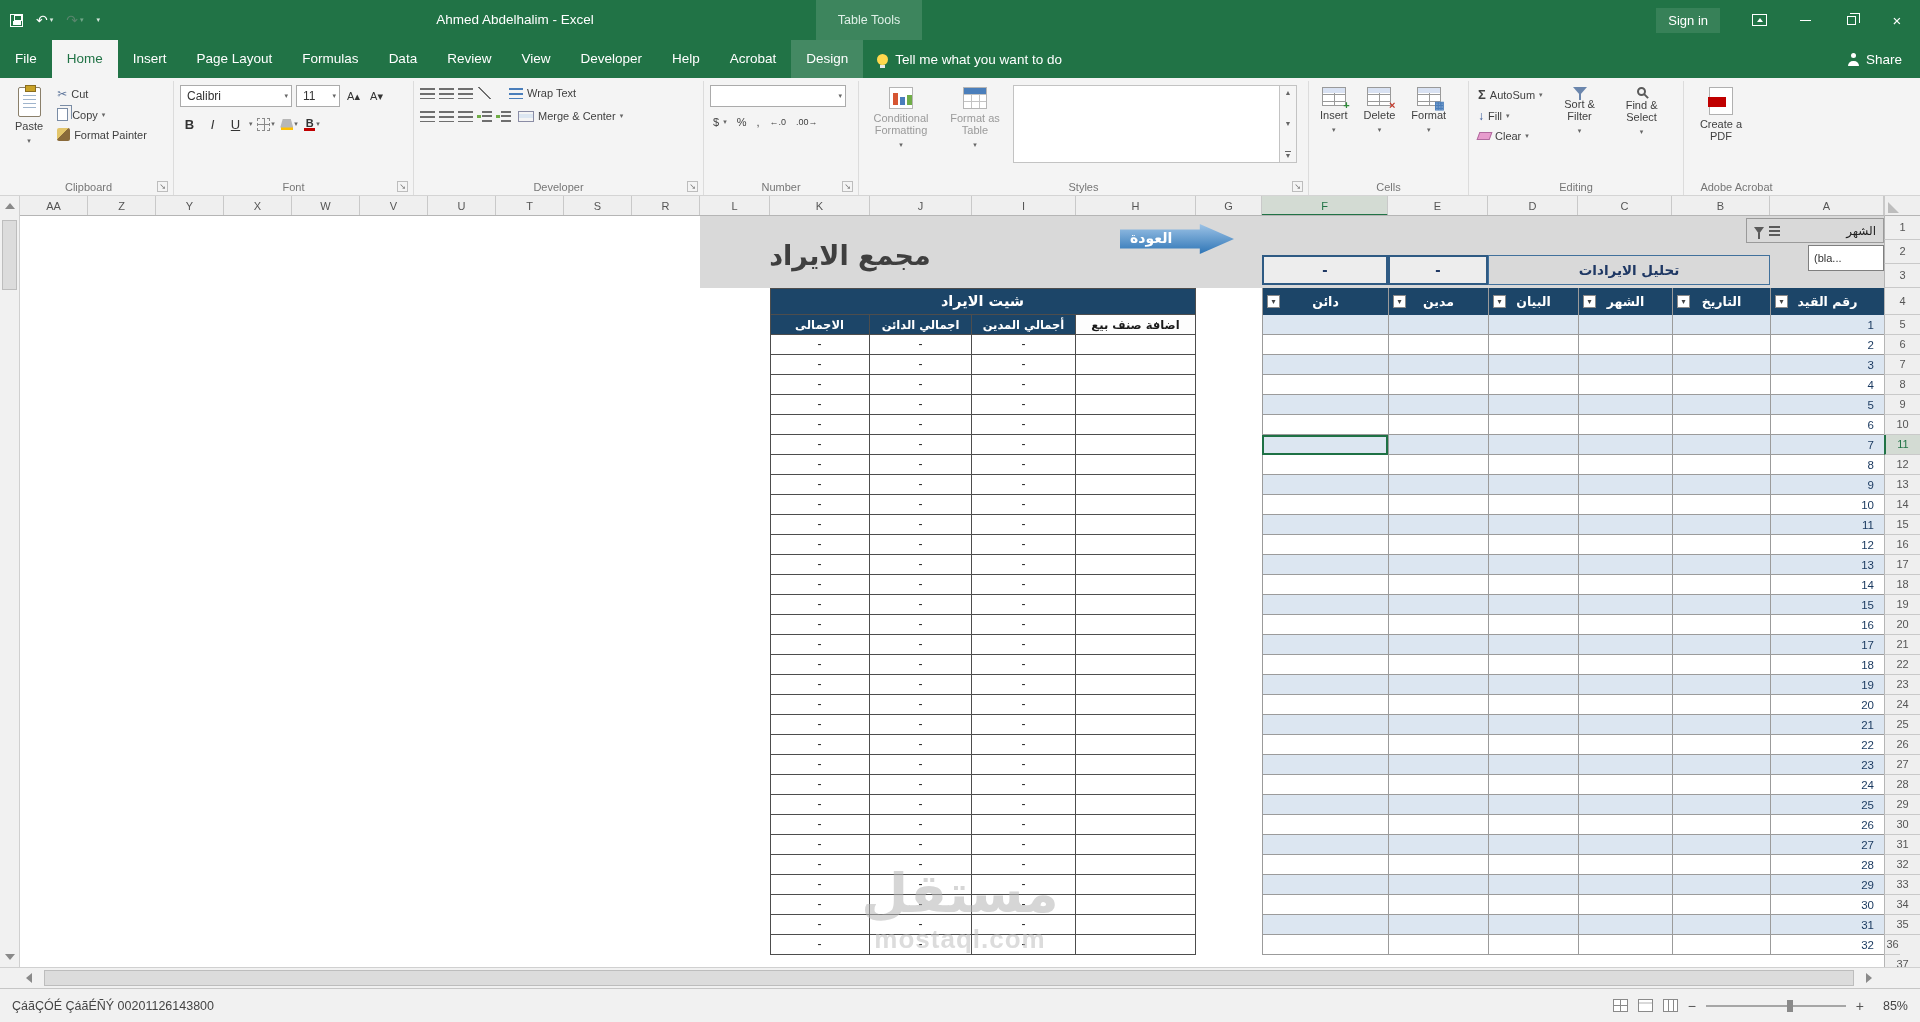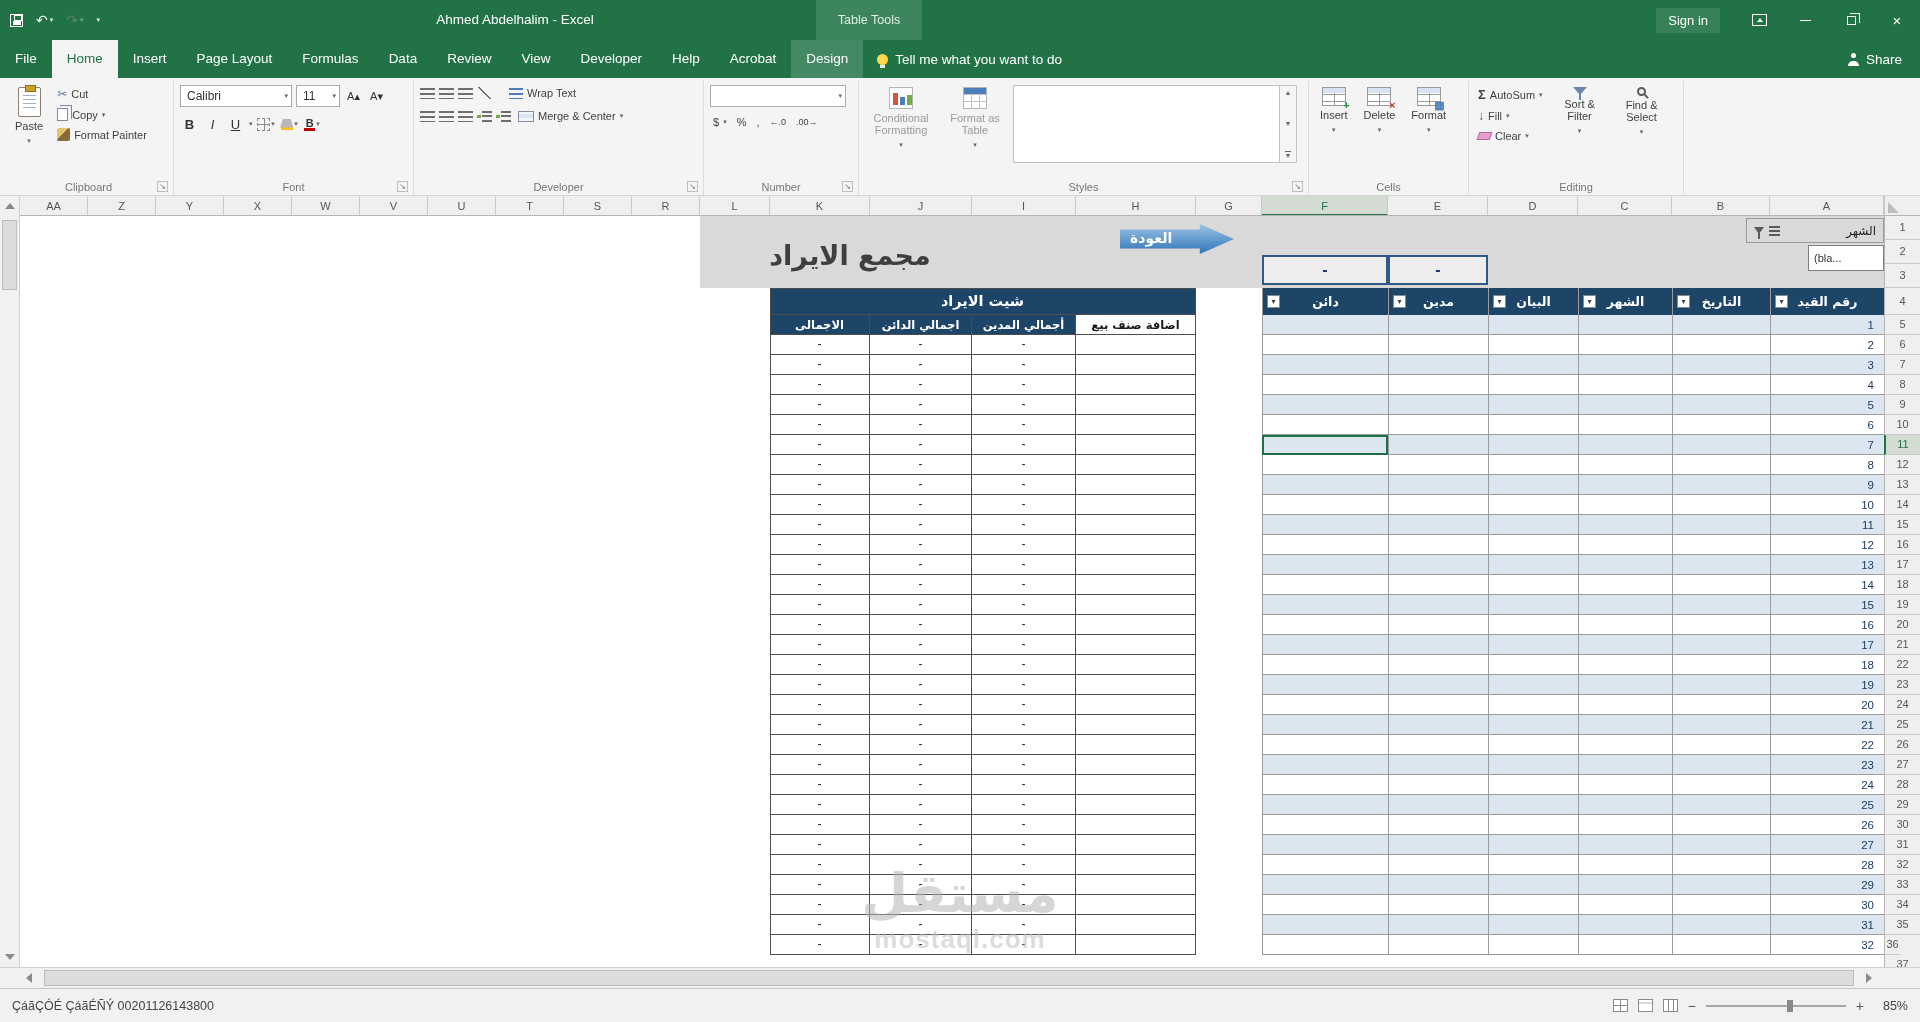--- a/index.html
+++ b/index.html
@@ -437,20 +437,27 @@
         <span class="dd">▾</span>
       </div>
       <div class="bbtn" style="width:56px;">
         <span class="ic-mag"></span>
         <span class="wlabel">Find &amp; Select</span>
         <span class="dd">▾</span>
       </div>
       <div class="rb-label">Editing</div>
     </div>
 
+    <div class="rb-grp" style="width:105px; border-right:none;">
+      <div class="bbtn">
+        <span class="ic-pdf"></span>
+        <span class="wlabel">Create a PDF</span>
+      </div>
+      <div class="rb-label">Adobe Acrobat</div>
+    </div>
 
   </div>
 
   <div class="sheet">
     <div class="vscroll">
       <span class="vs-up"></span>
       <span class="vs-thumb"></span>
       <span class="vs-down"></span>
     </div>
     <div class="colhdrs" id="colhdrs">
@@ -479,20 +486,21 @@
       </div>
     <div class="corner">
         <span class="corner-tri"></span>
       </div>
     <div class="canvas" id="canvas">
       <div class="grey-band"></div>
       <div class="main-title ar">مجمع الايراد</div>
       <div class="back-arrow">
           <span class="ar">العودة</span>
         </div>
+      <div class="an-hdr ar">تحليل الايرادات</div>
       <div class="an-cell an-f">-</div>
       <div class="an-cell an-e">-</div>
       <div class="month-cell">
         <span class="ic-funnel-x"></span>
         <span class="ic-list"></span>
         <span class="mlab ar">الشهر</span>
       </div>
       <div class="month-value">(bla...</div>
       <div class="watermark">
         <div class="wm-ar ar">مستقل</div>

